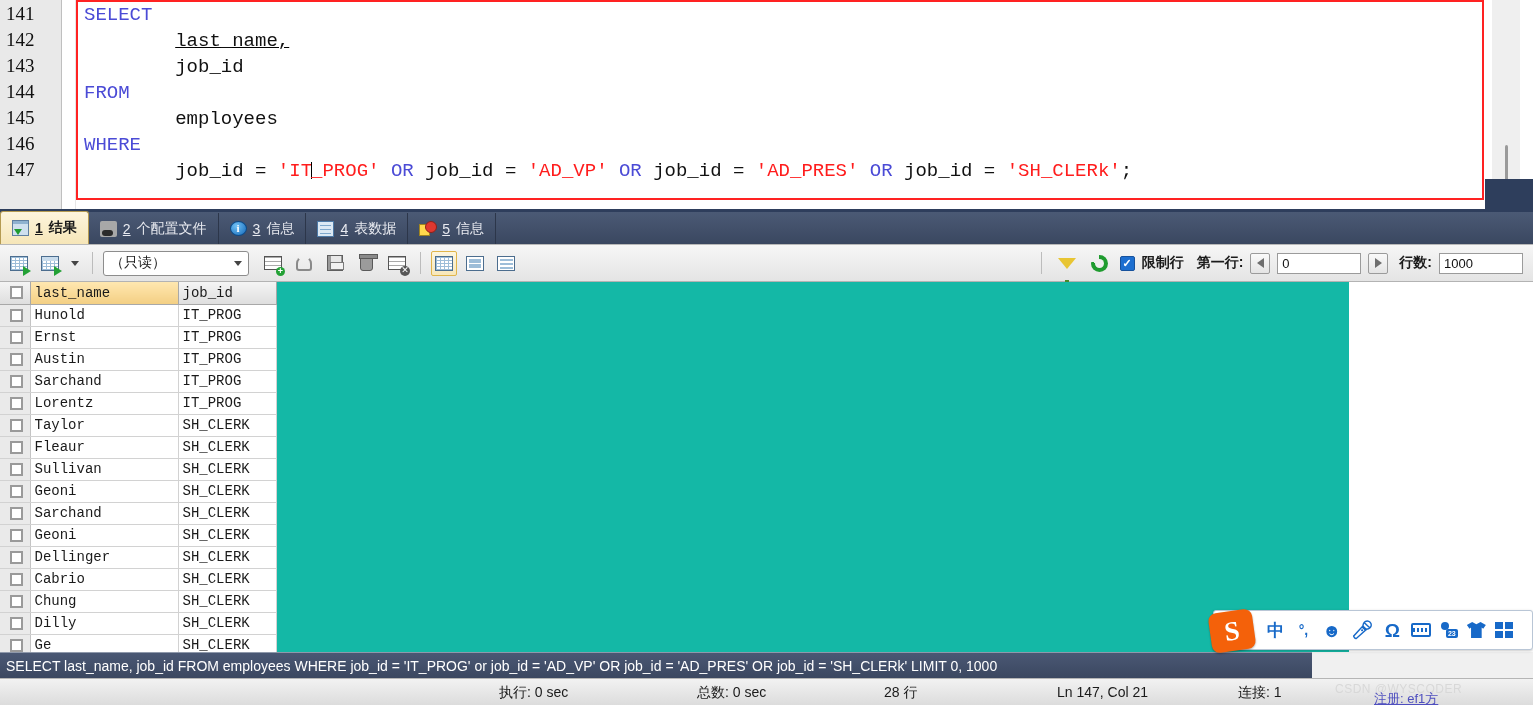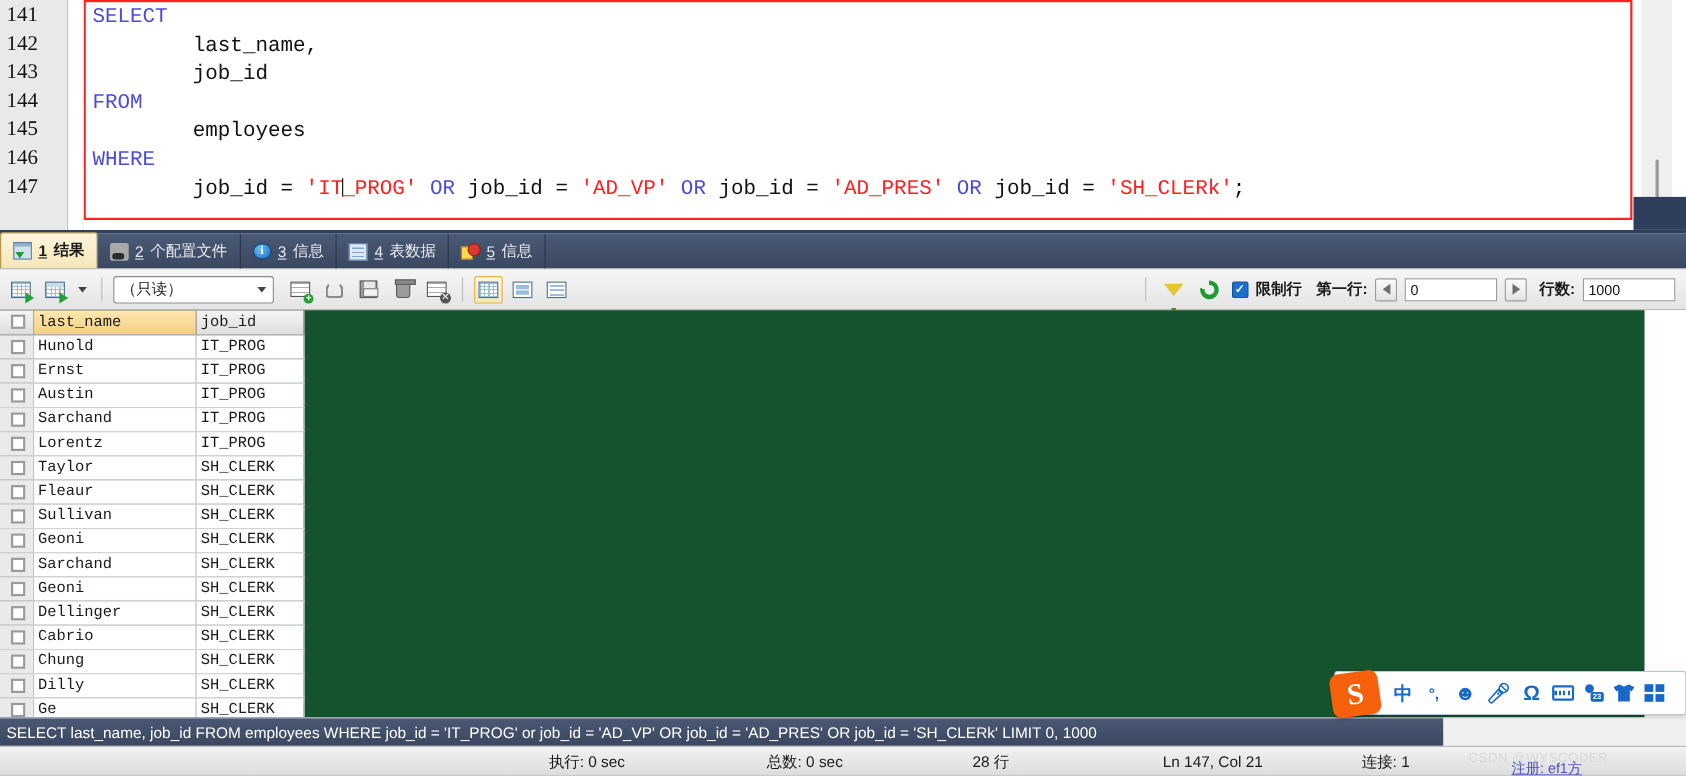--- a/index.html
+++ b/index.html
@@ -177,22 +177,22 @@
   .navbtn { width:20px;height:21px;background:linear-gradient(#fafafa,#e4e4e4);
     border:1px solid #9b9b9b;border-radius:2px;display:flex;align-items:center;justify-content:center;}
   .tri-l{width:0;height:0;border-top:5px solid transparent;border-bottom:5px solid transparent;border-right:7px solid #6e6e6e;}
   .tri-r{width:0;height:0;border-top:5px solid transparent;border-bottom:5px solid transparent;border-left:7px solid #6e6e6e;}
   .numinput { width:84px;height:21px;background:#fff;border:1px solid #9b9b9b;
     font-size:13px; padding: 0 4px; line-height:19px; color:#111;
     font-family:"Liberation Sans",sans-serif; }
 
   
   .grid-wrap {
-    position:absolute; left:0; top:282px; width:1495px; height:370px;
-    background:#14532d; overflow:hidden;
+    position:absolute; left:0; top:282px; width:1349px; height:370px;
+    background:#14b8a6; overflow:hidden;
   }
   .grid { border-collapse: collapse; table-layout: fixed; }
   .grid td, .grid th { height:22px; padding:0; }
   .cb-col { width:30px; }
   .c-name { width:148px; }
   .c-job  { width:98px; }
   .hdr-row td {
     background: linear-gradient(#f4f4f4,#dedede);
     border:1px solid #a8a8a8; border-top:none; border-left:none;
     font-family:"Liberation Mono", monospace; font-size:14px; color:#1a1a1a;
@@ -286,21 +286,21 @@
         <div class="ln">144</div>
         <div class="ln">145</div>
         <div class="ln">146</div>
         <div class="ln">147</div>
       </div>
     <div class="gut-pad"></div>
     <div class="code-area">
       <div class="code-box"></div>
       <div class="code" id="code">
           <div class="line"><span class="kw">SELECT</span></div>
-          <div class="line" style="padding-left: 8ch;"><span class="pln">last_name,</span></div>
+          <div class="line" style="padding-left: 8ch; text-decoration: underline;"><span class="pln">last_name,</span></div>
           <div class="line" style="padding-left: 8ch;"><span class="pln">job_id</span></div>
           <div class="line"><span class="kw">FROM</span></div>
           <div class="line" style="padding-left: 8ch;"><span class="pln">employees</span></div>
           <div class="line"><span class="kw">WHERE</span></div>
           <div class="line" style="padding-left: 8ch;"><span class="pln">job_id = </span><span class="str">'IT</span><span class="caret"></span><span class="str">_PROG'</span><span class="pln"> </span><span class="kw">OR</span><span class="pln"> job_id = </span><span class="str">'AD_VP'</span><span class="pln"> </span><span class="kw">OR</span><span class="pln"> job_id = </span><span class="str">'AD_PRES'</span><span class="pln"> </span><span class="kw">OR</span><span class="pln"> job_id = </span><span class="str">'SH_CLERk'</span><span class="pln">;</span></div>
         </div>
       <div class="ed-scroll-track">
         <div class="ed-scroll-thumb"></div>
       </div>
       <div class="ed-right-edge"></div>

